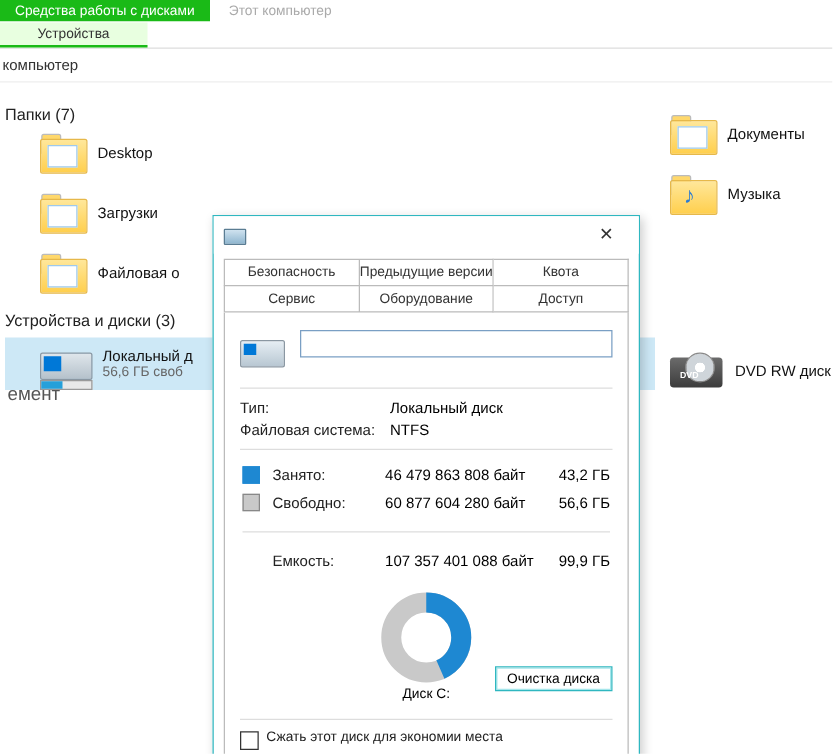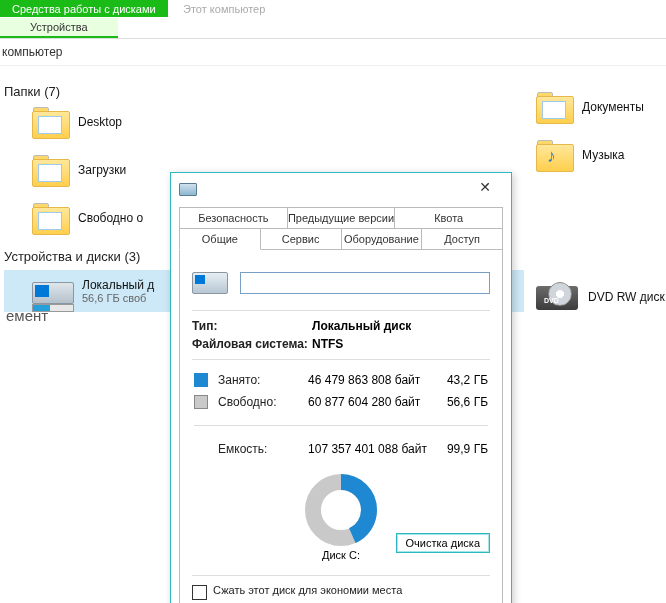--- a/index.html
+++ b/index.html
@@ -41,21 +41,21 @@
   .dlg-close{margin-left:auto;width:36px;height:22px;text-align:center;line-height:20px;font-size:14px;color:#333;cursor:pointer;}
   .tabs{margin:4px 8px 0;}
   .tabrow{display:flex;}
   .tab{flex:1;text-align:center;font-size:11px;padding:4px 0;border:1px solid #bbb;background:#fff;color:#333;cursor:pointer;}
   .tab+.tab{border-left:none;}
   .tabrow.back .tab{background:#fff;}
   .tab.active{background:#fff;border-bottom:1px solid #fff;position:relative;z-index:2;}
   .tabrow.front{margin-top:-1px;}
   .tabrow.front .tab{background:#fff;}
   .tab-body{border:1px solid #bbb;margin:0 8px 8px;padding:10px 12px 12px;border-top:none;}
-  .row{display:flex;align-items:center;margin:4px 0;font-weight:bold;}
+  .row{display:flex;align-items:flex-start;margin:4px 0;}
   .big-drive{width:34px;height:28px;margin:2px 0 8px;}
   .big-drive .case{width:34px;height:20px;margin-top:6px;background:linear-gradient(#e6eef4,#b8c7d2);border:1px solid #8a97a2;border-radius:2px;position:relative;}
   .big-drive .case::before{content:"";position:absolute;left:2px;top:2px;width:10px;height:9px;background:#0078d7;}
   .name-field{flex:1;height:20px;border:1px solid #7a9fc4;margin-left:14px;}
   hr.sep{border:none;border-top:1px solid #ddd;margin:8px 0;}
   .lbl-col{width:120px;color:#222;}
   .val{}
   .sq{width:12px;height:12px;margin-right:8px;border:1px solid #888;}
   .sq.used{background:#1e88d2;border-color:#1e88d2;}
   .sq.free{background:#c9c9c9;}
@@ -105,21 +105,21 @@
           <div class="inner"></div>
         </div>
       <span class="item-title">Загрузки</span>
     </div>
     <div class="folder-row">
       <div class="folder-ico">
           <div class="tab"></div>
           <div class="body"></div>
           <div class="inner"></div>
         </div>
-      <span class="item-title">Свободно о</span>
+      <span class="item-title">Файловая о</span>
     </div>
 
     <div class="section-h">Устройства и диски (3)</div>
 
     <div class="folder-row sel">
       <div class="drive-ico">
         <div class="case"></div>
           <div class="win"></div>
         <div class="drive-bar">
             <div class="fill" id="drive-fill" style="width: 43%;"></div>
@@ -167,21 +167,20 @@
       <div class="dlg-close">✕</div>
     </div>
 
     <div class="tabs">
       <div class="tabrow back">
         <div class="tab">Безопасность</div>
         <div class="tab">Предыдущие версии</div>
         <div class="tab">Квота</div>
       </div>
       <div class="tabrow front">
-        <div class="tab active">Общие</div>
         <div class="tab">Сервис</div>
         <div class="tab">Оборудование</div>
         <div class="tab">Доступ</div>
       </div>
     </div>
 
     <div class="tab-body">
       <div class="row">
         <div class="big-drive">
             <div class="case"></div>

